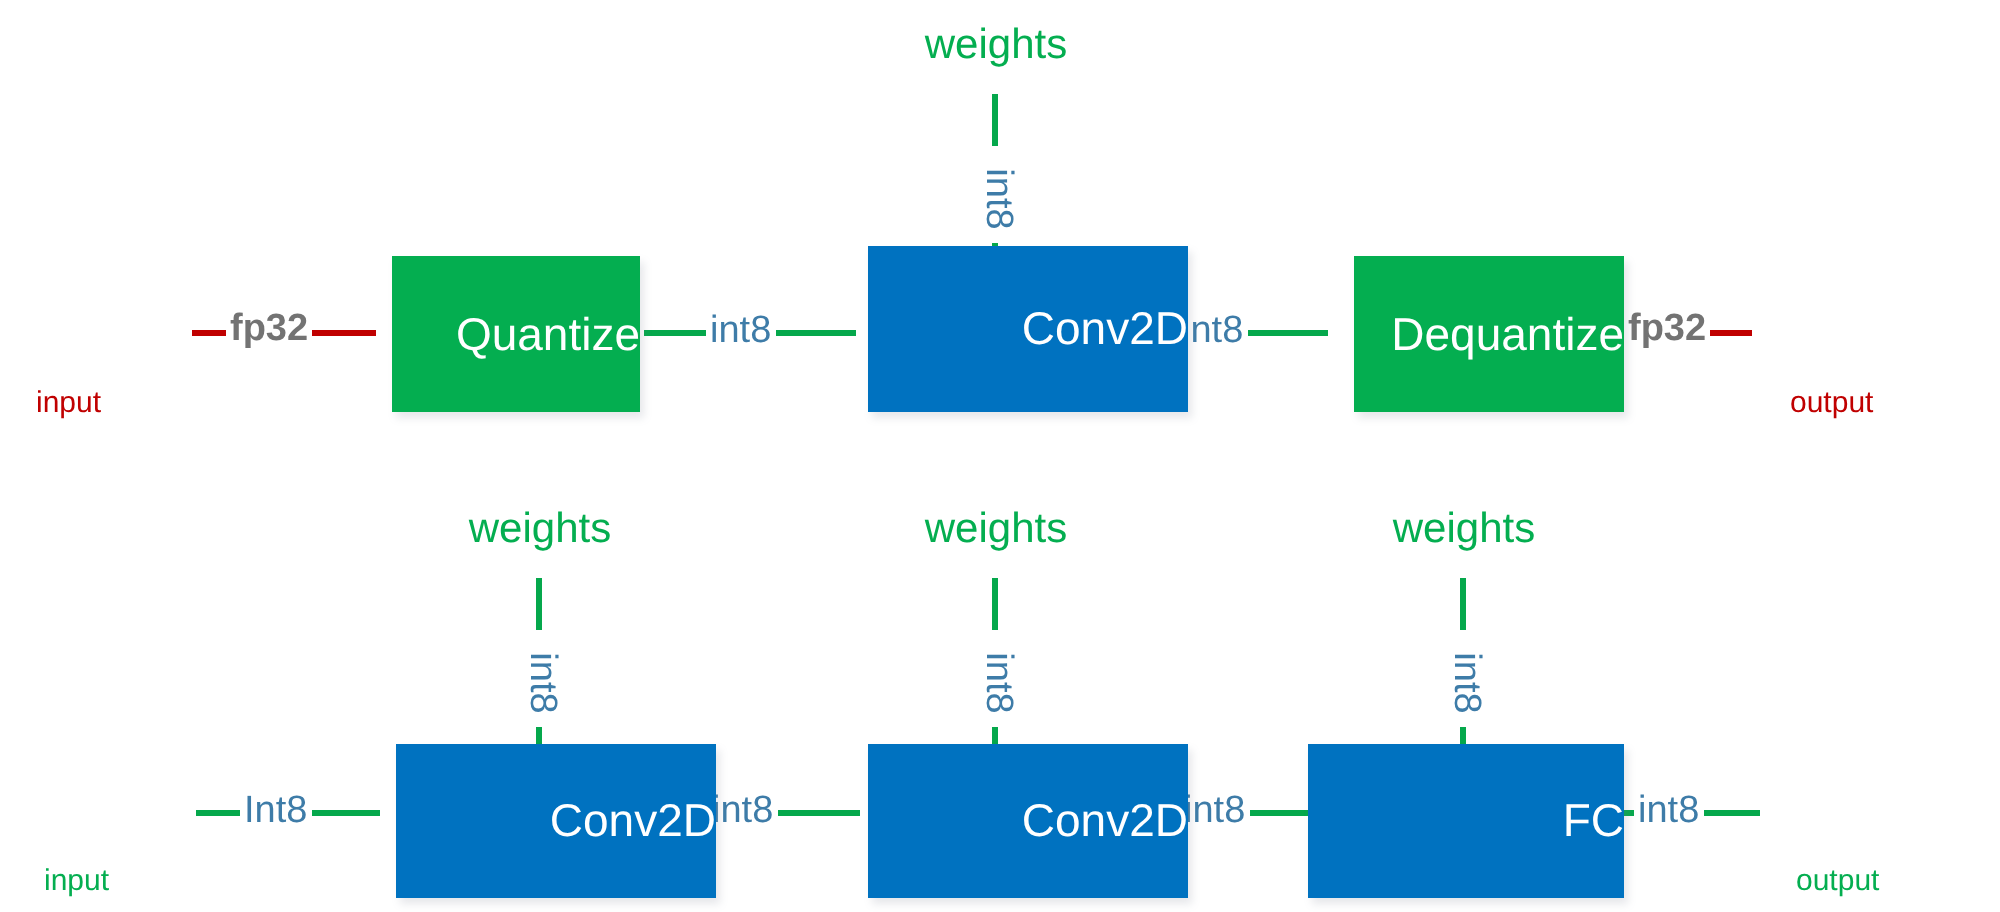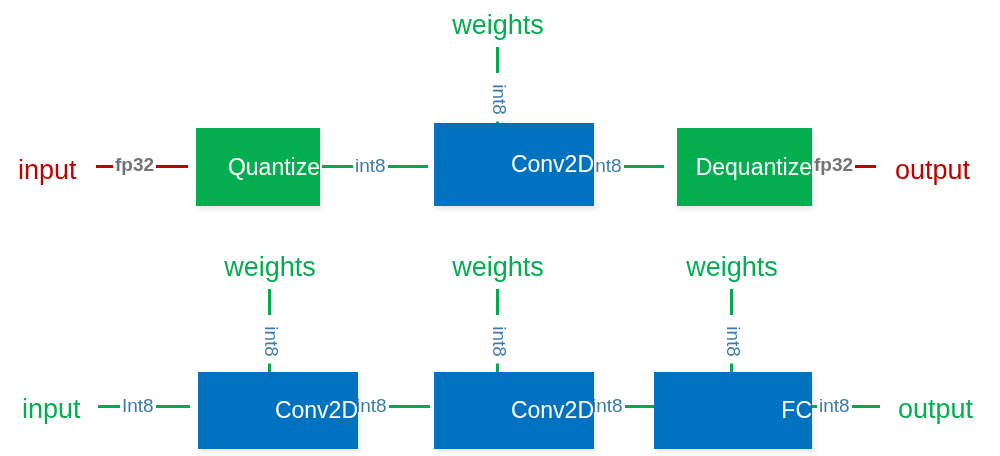--- a/index.html
+++ b/index.html
@@ -34,24 +34,25 @@
     z-index: 3;
   }
   .node.green { background: #04AE50; }
   .node.blue  { background: #0072C0; padding-left: 36px; }
   
   .node.overflow { overflow: visible; }
 
   
   .endpoint {
     position: absolute;
-    font-size: 27px;
+    font-size: 15px;
     line-height: 1;
     white-space: nowrap;
     z-index: 4;
+    margin-top: 37px;
   }
   .endpoint.red   { color: #C00000; }
   .endpoint.green { color: #04AE50; }
 
   
   .hline {
     position: absolute;
     height: 3px;
     z-index: 1;
   }
@@ -84,21 +85,21 @@
   }
   
   .typelabel.vertical {
     transform: rotate(90deg);
     transform-origin: center center;
   }
 
   
   .weights {
     position: absolute;
-    font-size: 27px;
+    font-size: 21px;
     line-height: 1;
     color: #04AE50;
     white-space: nowrap;
     text-align: center;
     z-index: 4;
   }
 </style>
 </head>
 <body>
 

